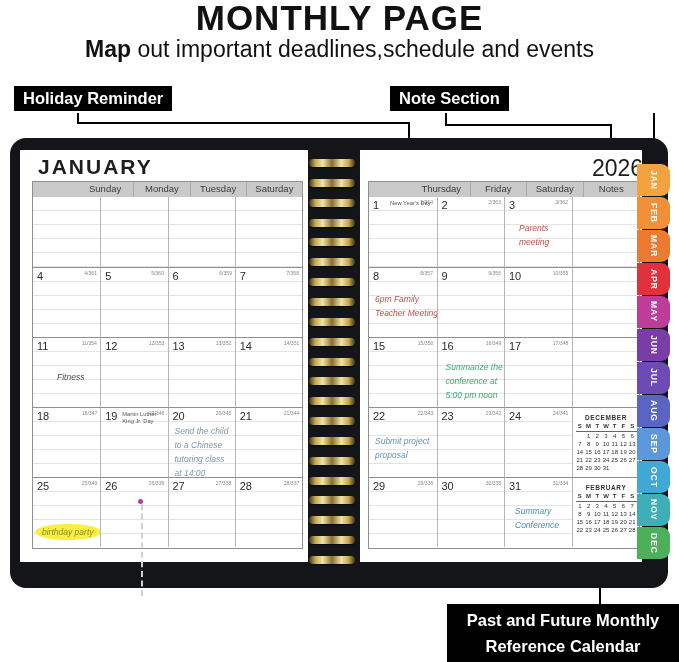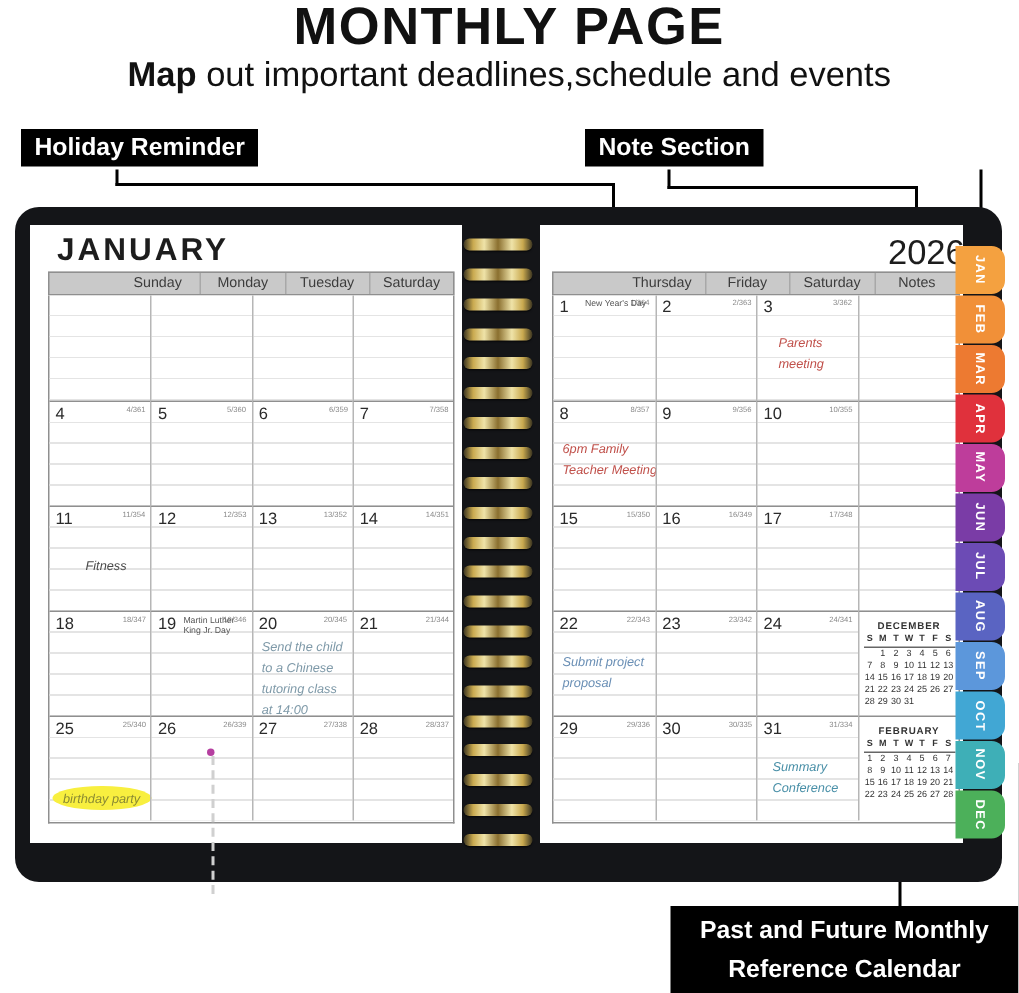--- a/index.html
+++ b/index.html
@@ -18,21 +18,21 @@
             padding:4px 10px;line-height:1.55;}
   .cline{background:#000;}
   
   .cover{left:10px;top:138px;width:658px;height:450px;background:#141518;border-radius:16px;}
   .page{top:150px;height:412px;background:#fff;}
   #page-left{left:20px;width:288px;}
   #page-right{left:360px;width:282px;}
   .month-title{left:38px;top:155px;font-size:21px;font-weight:700;letter-spacing:2px;color:#1d1d1d;}
   .year-label{left:592px;top:155px;font-size:23px;color:#1d1d1d;}
   
-  .grid-head{display:grid;height:16px;background:#c9c9c9;border:1px solid #8f8f8f;
+  .grid-head{display:grid;height:28px;background:#c9c9c9;border:1px solid #8f8f8f;
              box-sizing:border-box;padding-left:44px;}
   .hcell{font-size:9.5px;color:#3c3c3c;text-align:center;line-height:13px;
          border-left:1px solid #a8a8a8;}
   .hcell:first-child{border-left:none;}
   .grid-body{display:grid;grid-auto-rows:70px;border:1px solid #8f8f8f;border-top:none;
              box-sizing:border-box;background:#fff;}
   .g4{grid-template-columns:repeat(4,1fr);}
   .cell{position:relative;border-left:1px solid #b6b6b6;border-top:1px solid #8f8f8f;
         box-sizing:border-box;
         background:repeating-linear-gradient(to bottom,transparent 0,transparent 13px,#e4e4e4 13px,#e4e4e4 14px);}
@@ -223,20 +223,25 @@
         <span class="subnum">10/355</span>
       </div>
       <div class="cell"></div>
       <div class="cell c0">
         <span class="daynum">15</span>
         <span class="subnum">15/350</span>
       </div>
       <div class="cell">
         <span class="daynum">16</span>
         <span class="subnum">16/349</span>
+        <div class="note" style="top: 22px; left: 8px; color: rgb(47, 174, 105);">
+          <div>Summarize the</div>
+          <div>conference at</div>
+          <div>5:00 pm noon</div>
+        </div>
       </div>
       <div class="cell">
         <span class="daynum">17</span>
         <span class="subnum">17/348</span>
       </div>
       <div class="cell"></div>
       <div class="cell c0">
         <span class="daynum">22</span>
         <span class="subnum">22/343</span>
         <div class="note" style="top: 26px; left: 6px; color: rgb(106, 143, 181);">

